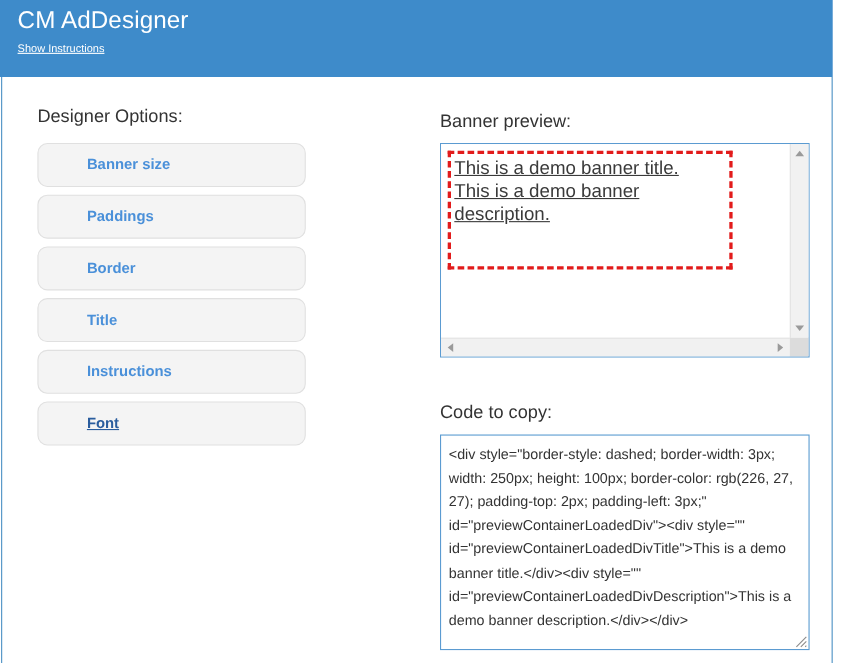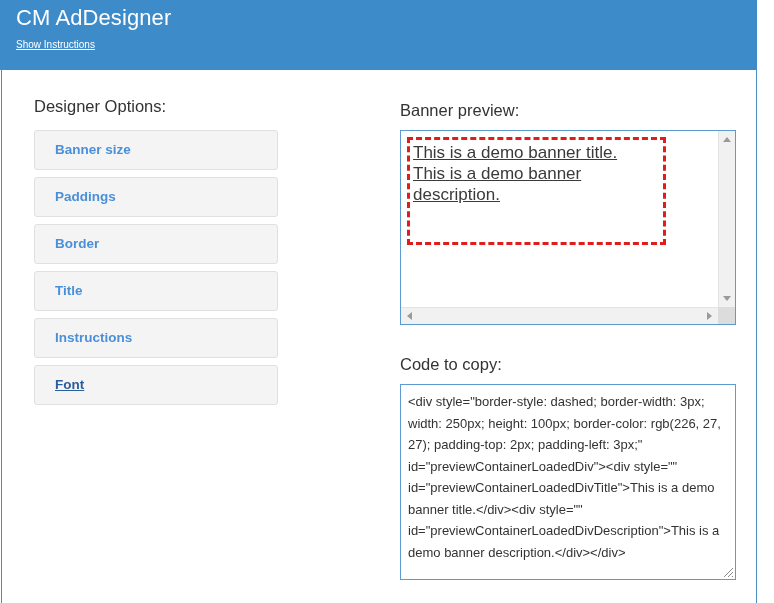--- a/index.html
+++ b/index.html
@@ -84,26 +84,27 @@
     line-height: 20px;
   }
   #accordion {
     width: 244px;
   }
   .accordion-panel {
     width: 244px;
     height: 40px;
     background: #f4f4f4;
     border: 1px solid #e0e0e0;
-    border-radius: 3px;
+    border-radius: 9px;
     box-sizing: border-box;
     margin-bottom: 7px;
     display: flex;
     align-items: center;
     cursor: pointer;
+    padding-left: 24px;
   }
   .accordion-label {
     padding-left: 20px;
     font-size: 13.5px;
     font-weight: bold;
     color: #4a90d9;
     line-height: 18px;
   }
   .accordion-panel.hovered .accordion-label {
     color: #2a5d9e;
@@ -225,21 +226,21 @@
     position: absolute;
     right: 0;
     bottom: 0;
     width: 17px;
     height: 17px;
     background: #dcdcdc;
   }
 
   
   #code-section {
-    margin-top: 29px;
+    margin-top: 40px;
   }
   #code-textarea-wrap {
     position: relative;
     width: 336px;
     height: 196px;
   }
   #code-textarea {
     width: 336px;
     height: 196px;
     border: 1px solid #5b9bd1;

